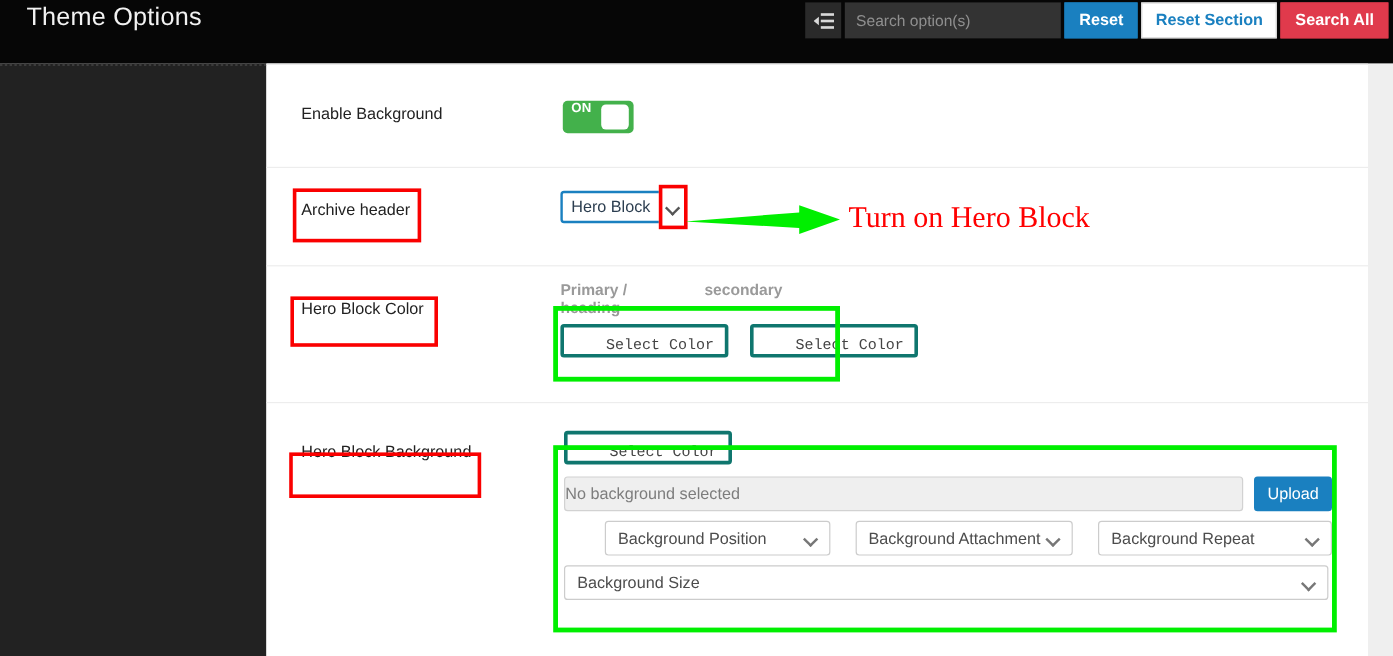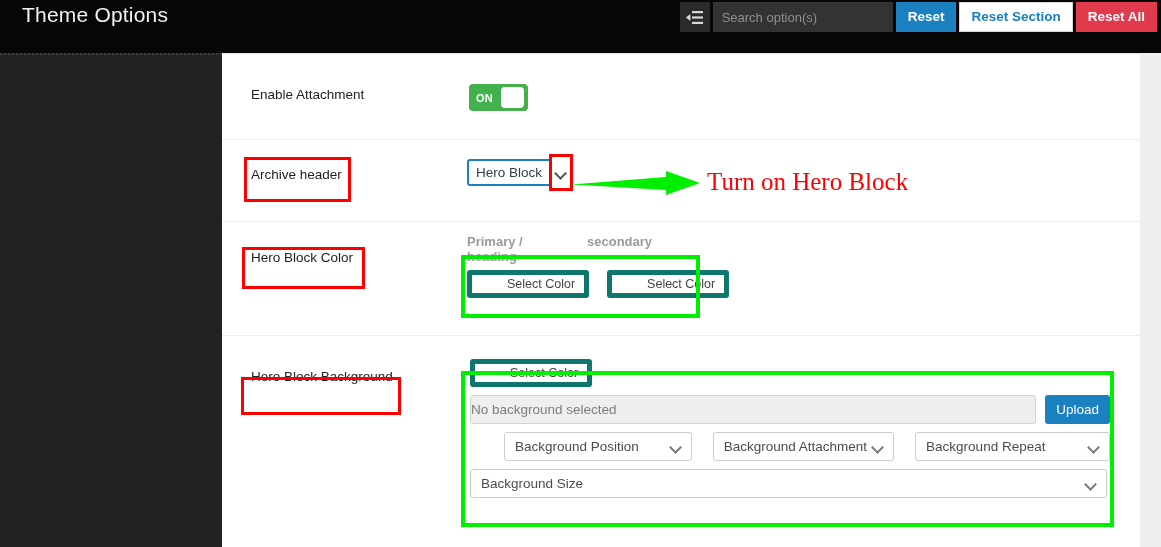--- a/index.html
+++ b/index.html
@@ -90,21 +90,21 @@
     color: #222222;
     font-weight: 400;
   }
 
   
   #breadcrumb-toggle {
     position: absolute; left: 247px; top: 30px;
     width: 59px; height: 27px;
     background: #43b14b;
     border-radius: 4px;
-    display: flex; align-items: center;
+    display: flex; 
     cursor: pointer;
   }
   #breadcrumb-toggle .on-text {
     color: #ffffff; font-size: 11px; font-weight: 700;
     margin-left: 7px; letter-spacing: .3px;
   }
   #breadcrumb-toggle .knob {
     position: absolute; right: 4px; top: 3px;
     width: 23px; height: 21px;
     background: #ffffff; border-radius: 4px;
@@ -166,27 +166,28 @@
   }
   #annotation-arrow {
     position: absolute;
     left: 571px; top: 170px;
     width: 130px; height: 26px;
   }
 
   
   .color-btn {
     display: inline-flex;
-    align-items: center;
+    align-items: flex-end;
     height: 28px;
-    border: 5px solid #0f766e;
+    border: 3px solid #0f766e;
     border-radius: 3px;
     background: #ffffff;
     overflow: hidden;
     cursor: pointer;
+    font-family: Liberation Mono, monospace;
   }
   .color-btn .swatch {
     width: 26px;
     background: #ffffff;
     border-right: 1px solid #cfcfcf;
   }
   .color-btn .cb-label {
     display: flex; align-items: center;
     padding: 0 9px;
     font-size: 12.5px;
@@ -250,32 +251,32 @@
         <svg width="17" height="15" viewBox="0 0 17 15">
           <rect x="6" y="1" width="11" height="2.2" fill="#d9d9d9"></rect>
           <rect x="6" y="6.4" width="11" height="2.2" fill="#d9d9d9"></rect>
           <rect x="6" y="11.8" width="11" height="2.2" fill="#d9d9d9"></rect>
           <polygon points="0,7.5 4.4,4 4.4,11" fill="#d9d9d9"></polygon>
         </svg>
       </div>
       <input id="search-input" type="text" placeholder="Search option(s)" style="">
       <button class="tb-btn" id="save-button">Reset</button>
       <button class="tb-btn" id="reset-section-button">Reset Section</button>
-      <button class="tb-btn" id="reset-all-button">Reset All</button>
+      <button class="tb-btn" id="reset-all-button">Search All</button>
     </div>
   </div>
 
   <div id="sidebar"></div>
 
   <div id="right-gutter"></div>
 
   <div id="content">
 
     <div class="row" style="height:86px;">
-      <div class="row-label" style="top:33px;">Enable Attachment</div>
+      <div class="row-label" style="top:33px;">Enable Background</div>
       <div id="breadcrumb-toggle">
         <span class="on-text">ON</span>
         <span class="knob"></span>
       </div>
     </div>
 
     <div class="row" style="height:82px;">
       <div class="row-label" style="top:27px;">Archive header</div>
       <div id="archive-header-select">
         <span>Hero Block</span>

